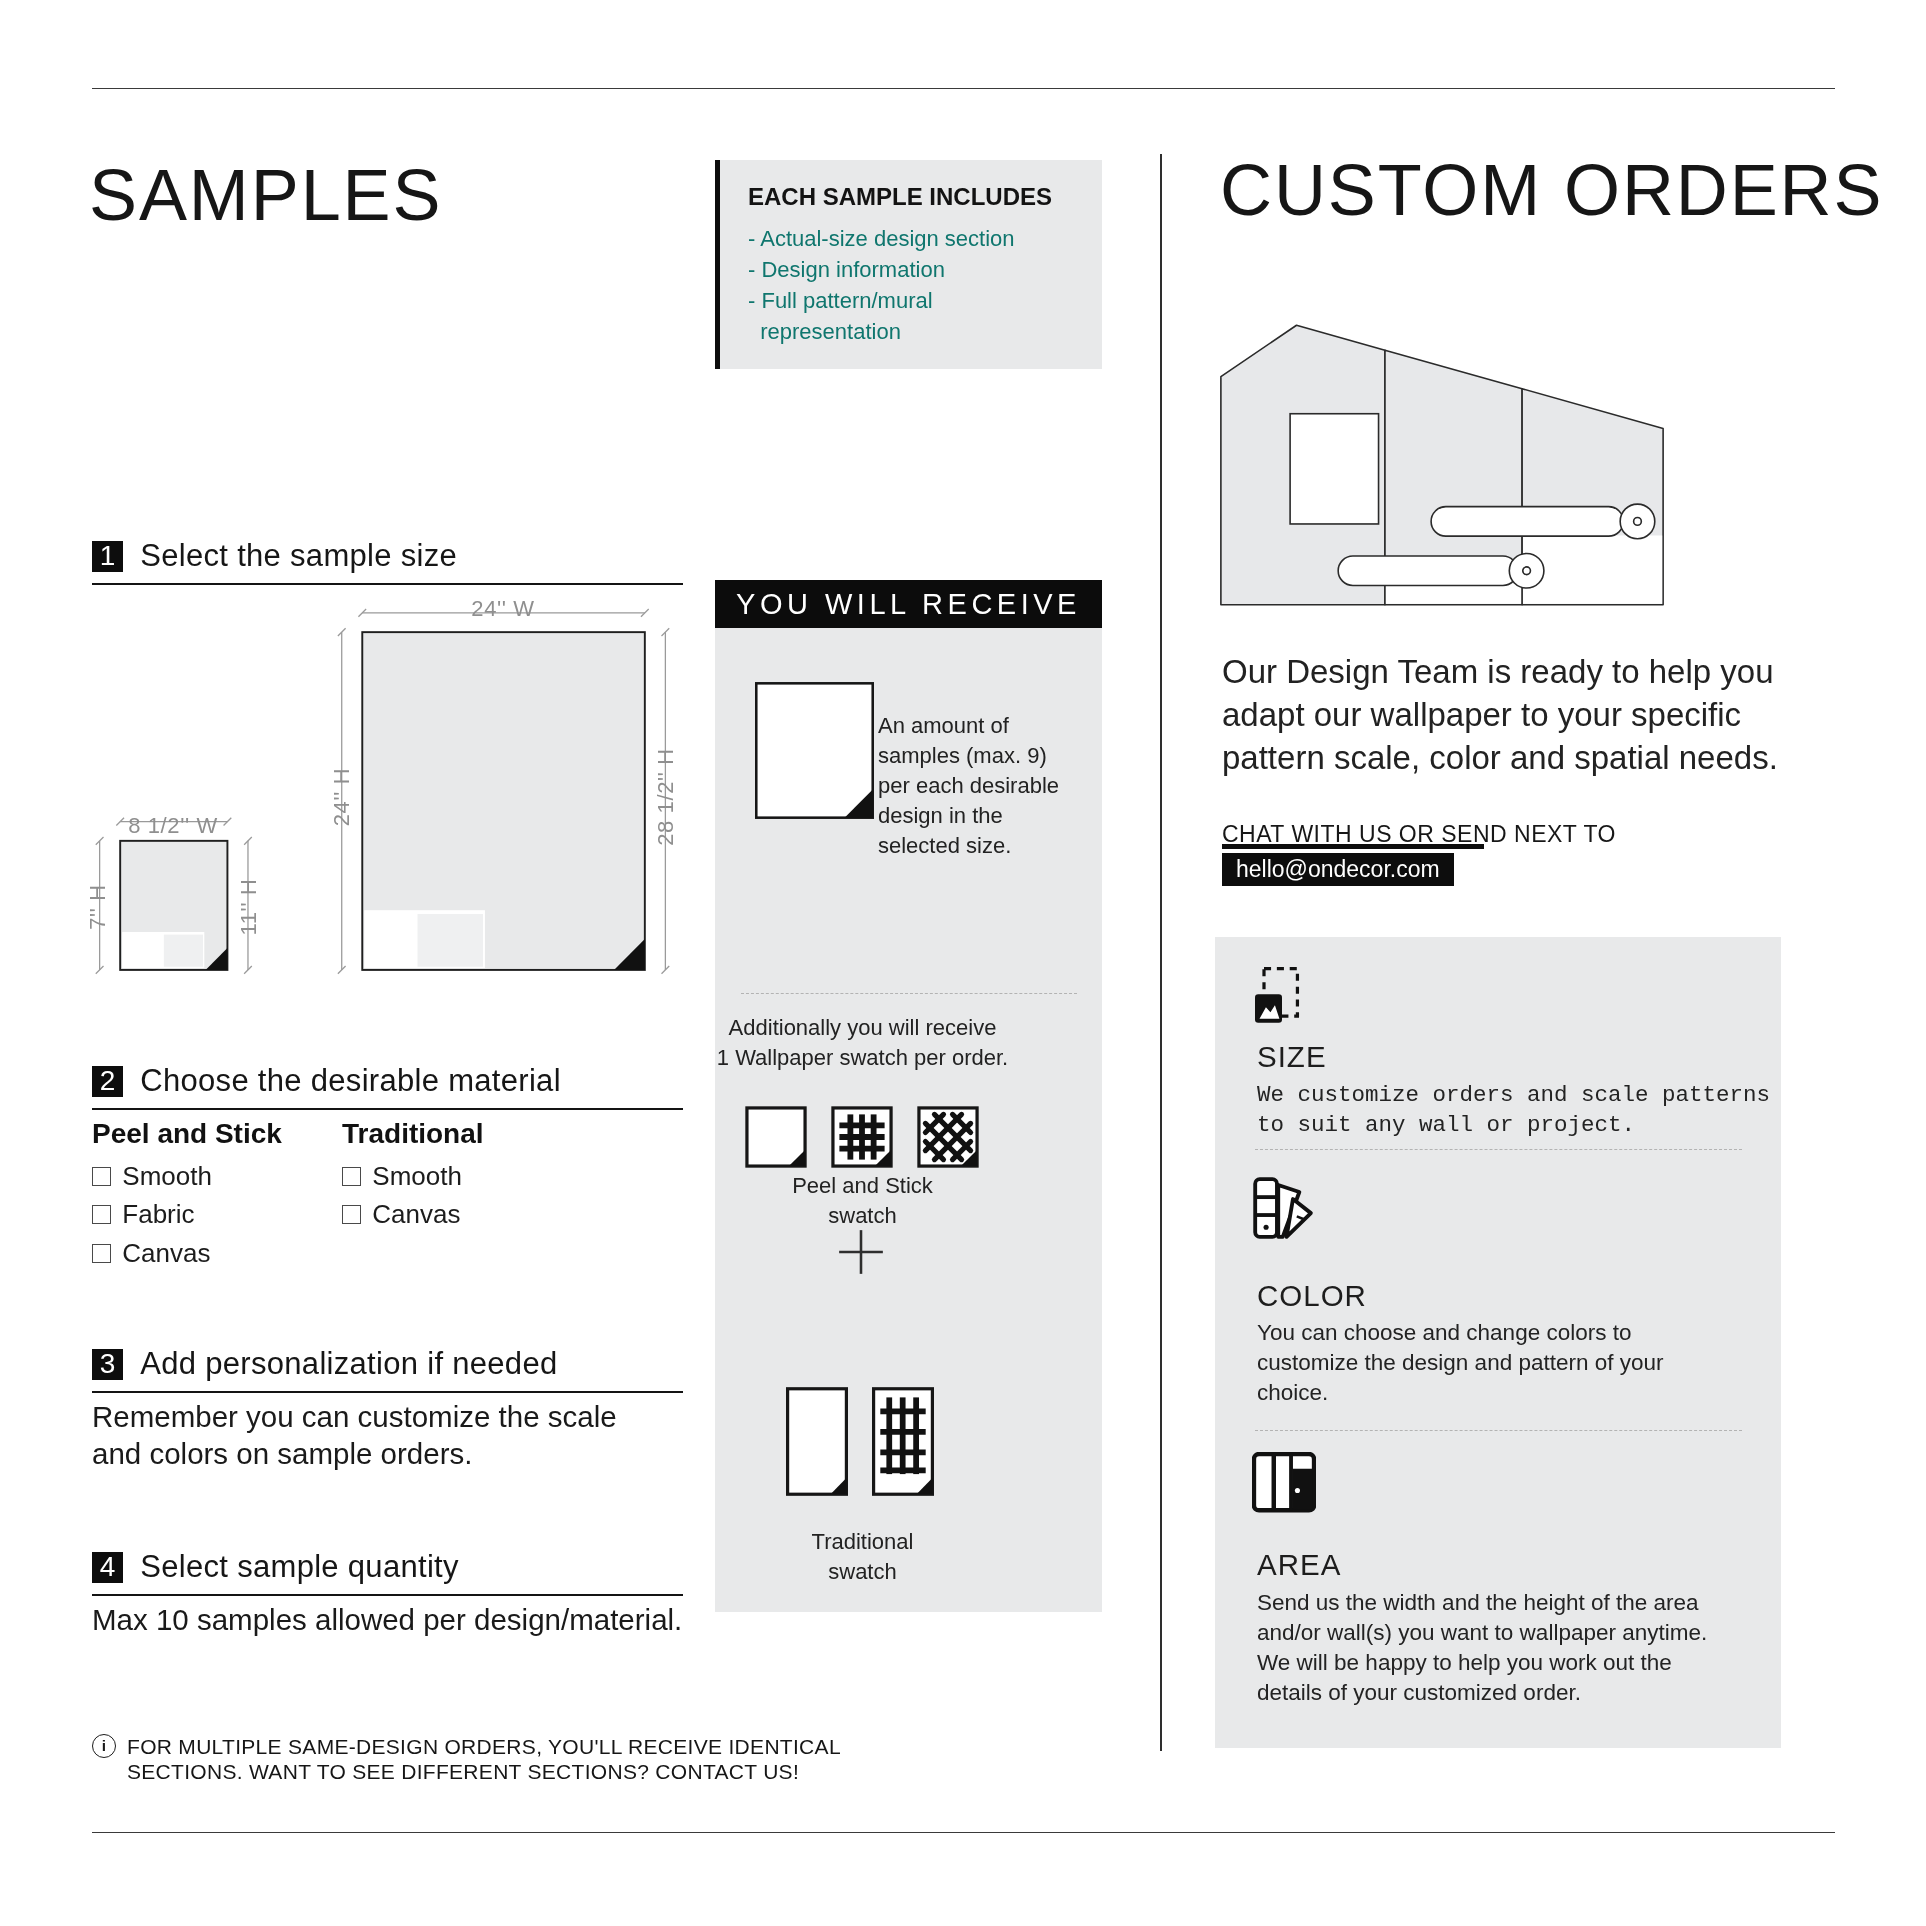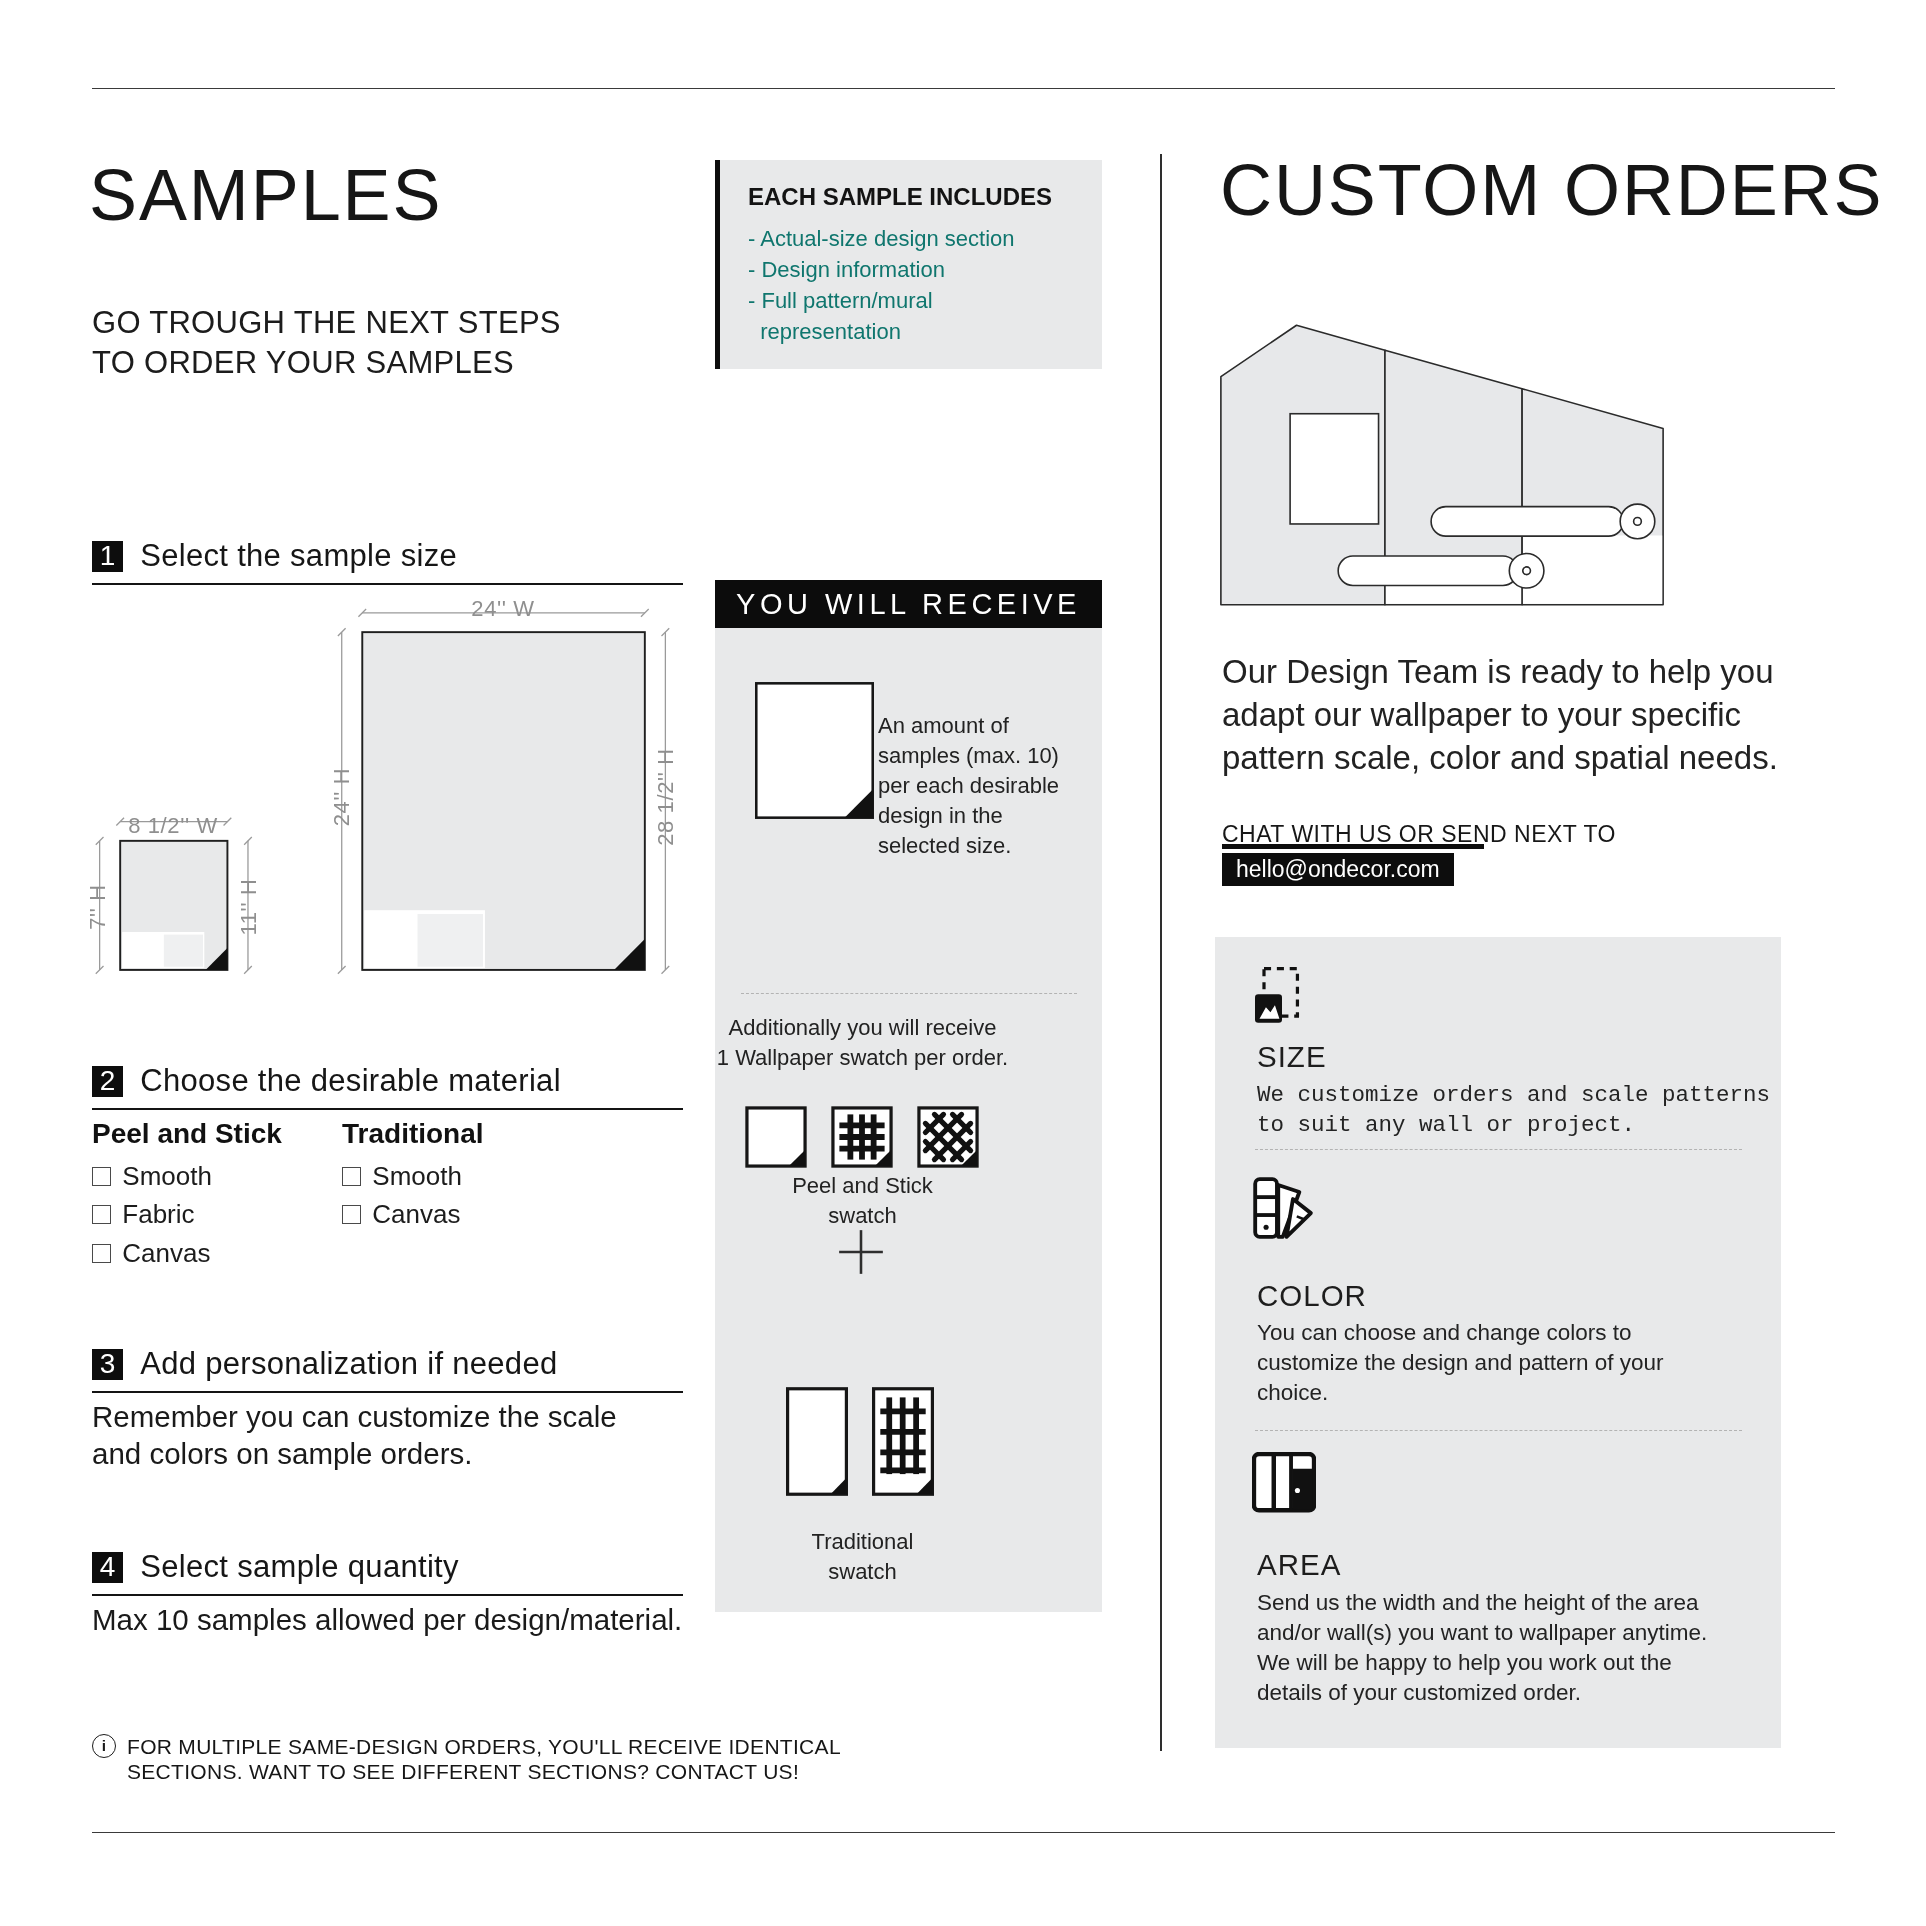--- a/index.html
+++ b/index.html
@@ -46,22 +46,20 @@
 <body>
 
 <div id="canvas">
 
   <div class="rule" style="left:92px;top:88px;width:1743px;"></div>
   <div class="rule" style="left:92px;top:1832px;width:1743px;"></div>
 
   <div class="vline" style="left:1160px;top:154px;height:1597px;"></div>
 
   <div class="abs big-title" style="left:89px;top:154px;">SAMPLES</div>
-  <div class="abs intro pre" style="left:92px;top:303px;">GO TROUGH THE NEXT STEPS
-TO ORDER YOUR SAMPLES</div>
 
   <div class="abs gray-panel" style="left:715px;top:160px;width:387px;height:209px;border-left:5.8px solid #0d0d0d;box-sizing:border-box;">
     <div class="abs" style="left:28px;top:23px;font-size:24px;font-weight:700;color:#131313;">EACH SAMPLE INCLUDES</div>
     <div class="abs pre" style="left:28px;top:63px;font-size:22px;line-height:31px;color:#0f766e;">- Actual-size design section
 - Design information
 - Full pattern/mural
 &nbsp;&nbsp;representation</div>
   </div>
 
   <div class="step-head" style="top:538px;">
@@ -156,21 +154,21 @@
 
   <div class="receive-bar">YOU WILL RECEIVE</div>
 
   <div class="mid-box gray-panel">
 
     <svg class="abs" style="left:40px;top:54px;" width="119" height="137" viewBox="0 0 186 214">
       <rect x="2" y="2" width="182" height="210" fill="#fff" stroke="#161616" stroke-width="4"></rect>
       <path d="M140,212 L184,212 L184,168 Z" fill="#111"></path>
     </svg>
     <div class="abs mid-desc pre" style="left:163px;top:83px;">An amount of
-samples (max. 10)
+samples (max. 9)
 per each desirable
 design in the
 selected size.</div>
 
     <div class="abs dashed" style="left:26px;top:365px;width:336px;"></div>
 
     <div class="abs mid-center pre" style="left:0;top:385px;width:295px;">Additionally you will receive
 1 Wallpaper swatch per order.</div>
 
     <svg class="abs" style="left:30px;top:478px;" width="62" height="62" viewBox="0 0 96 96">

